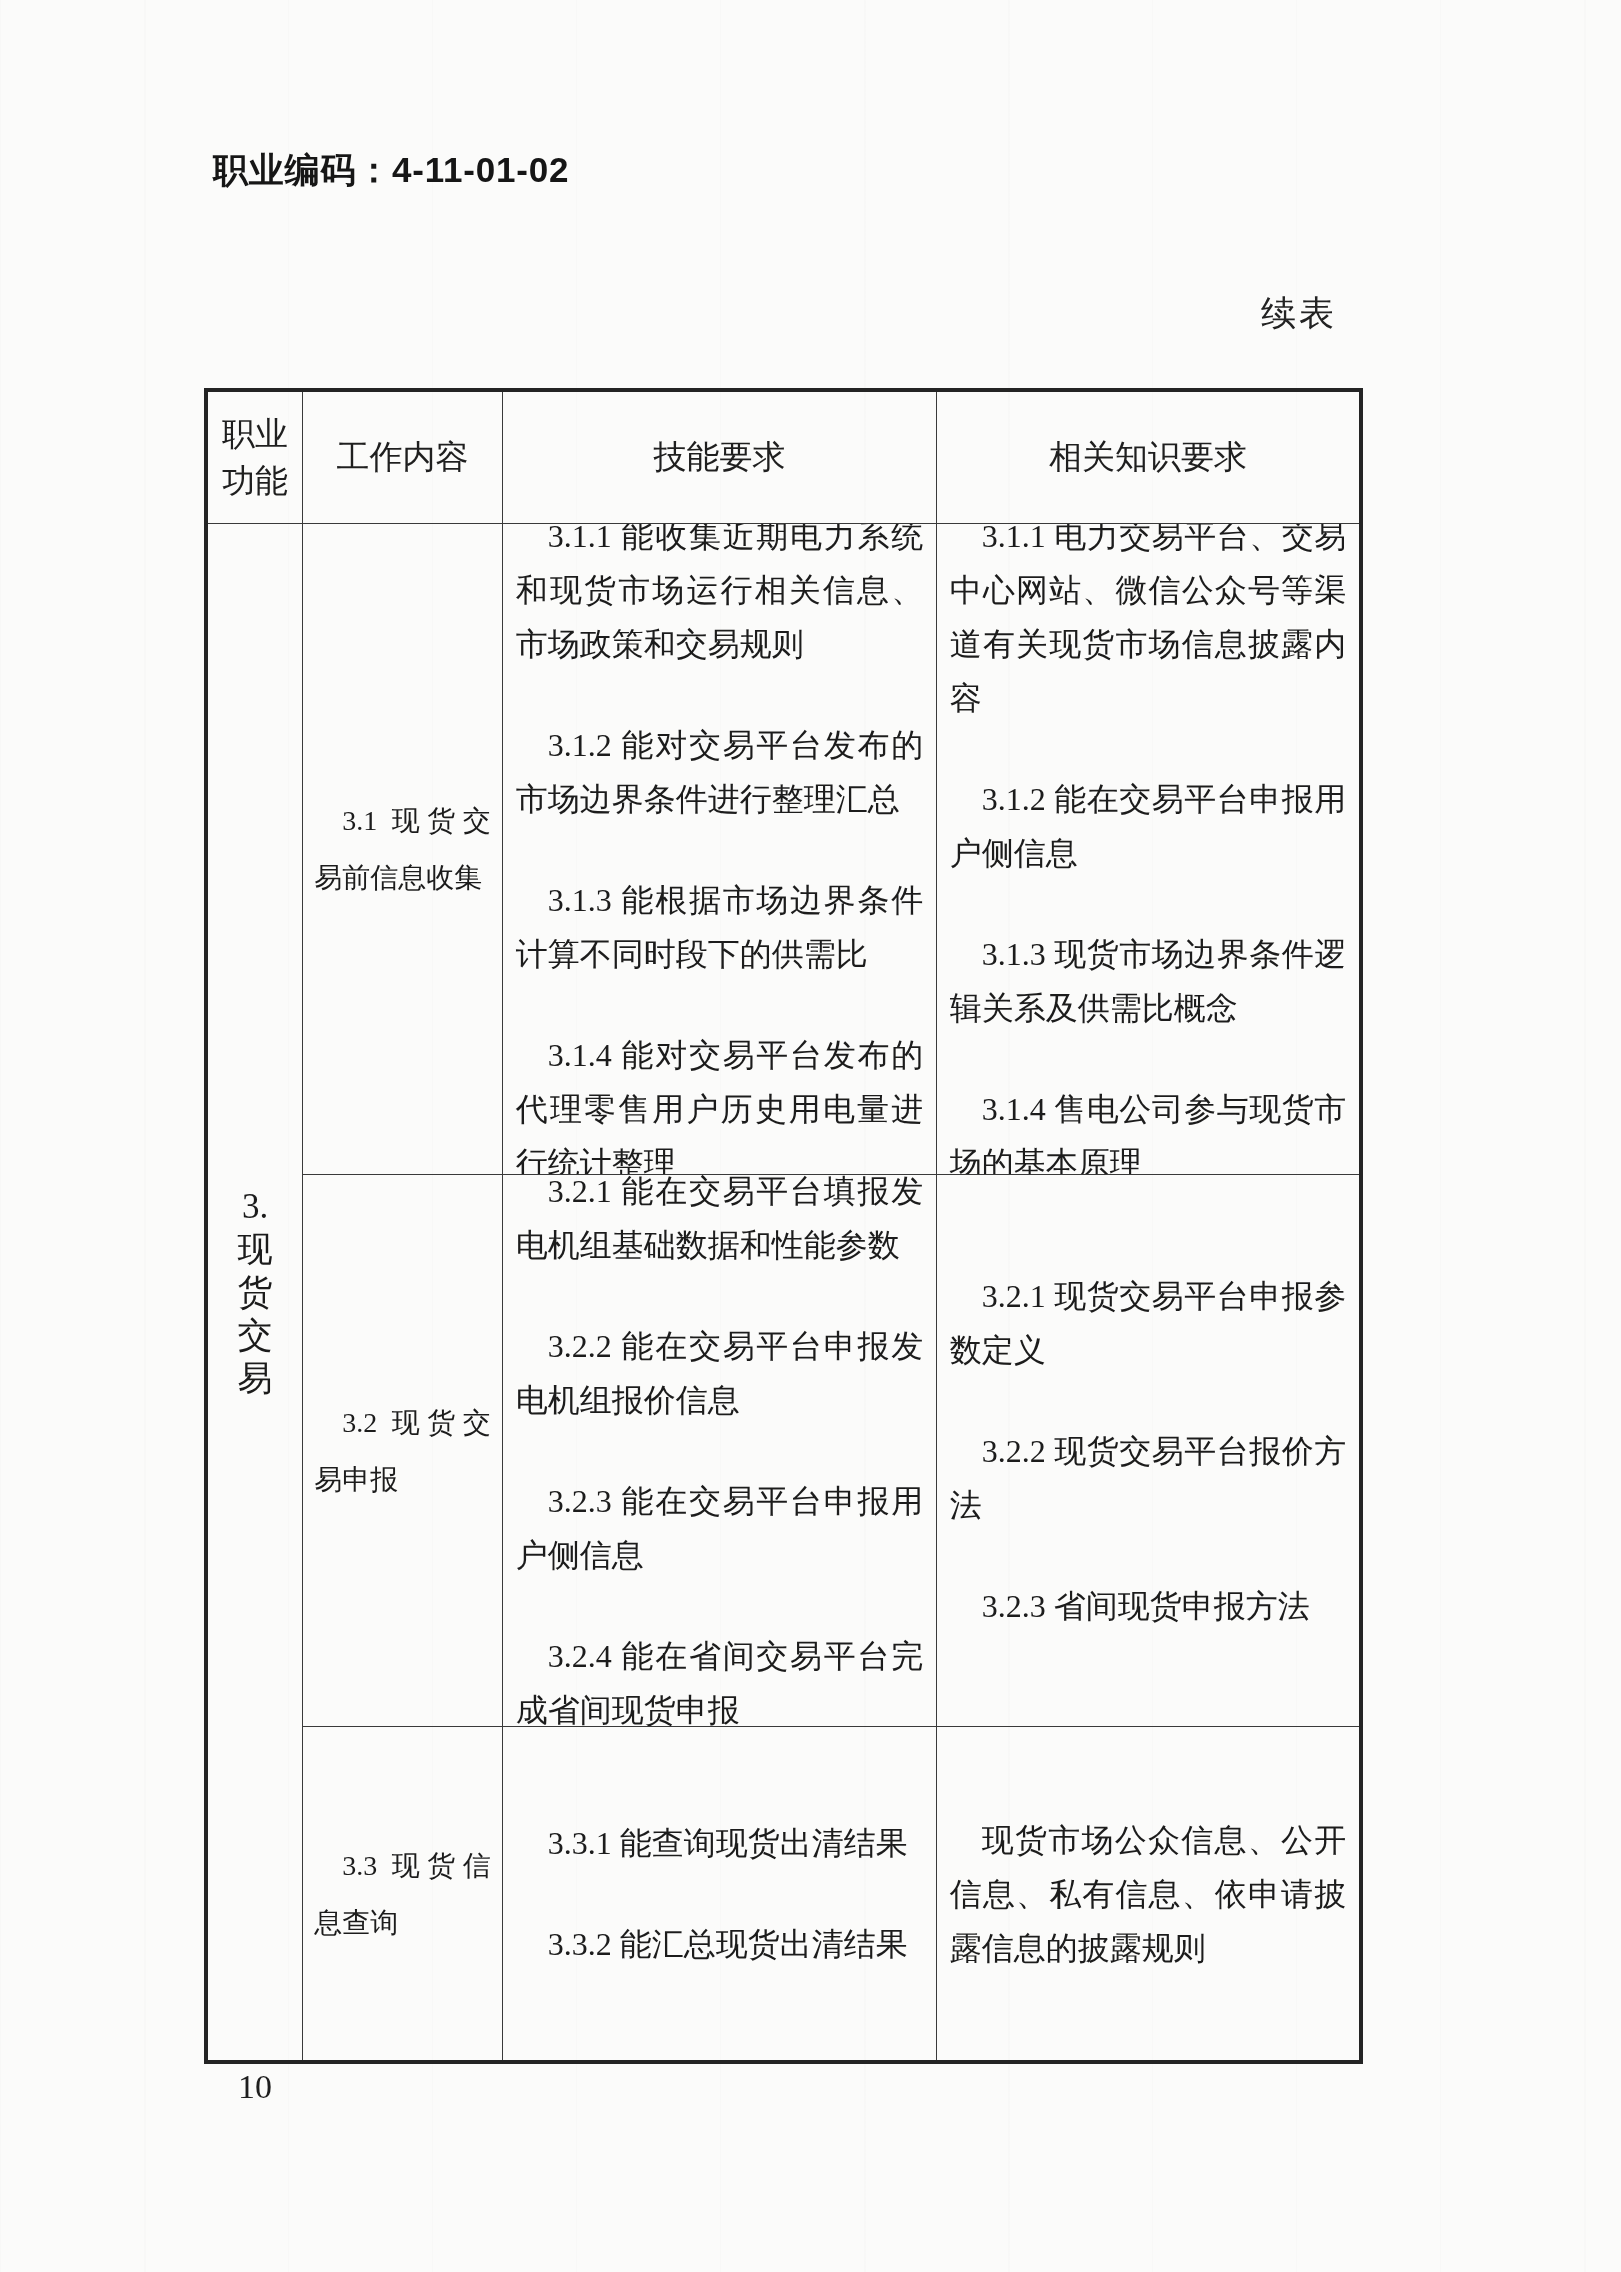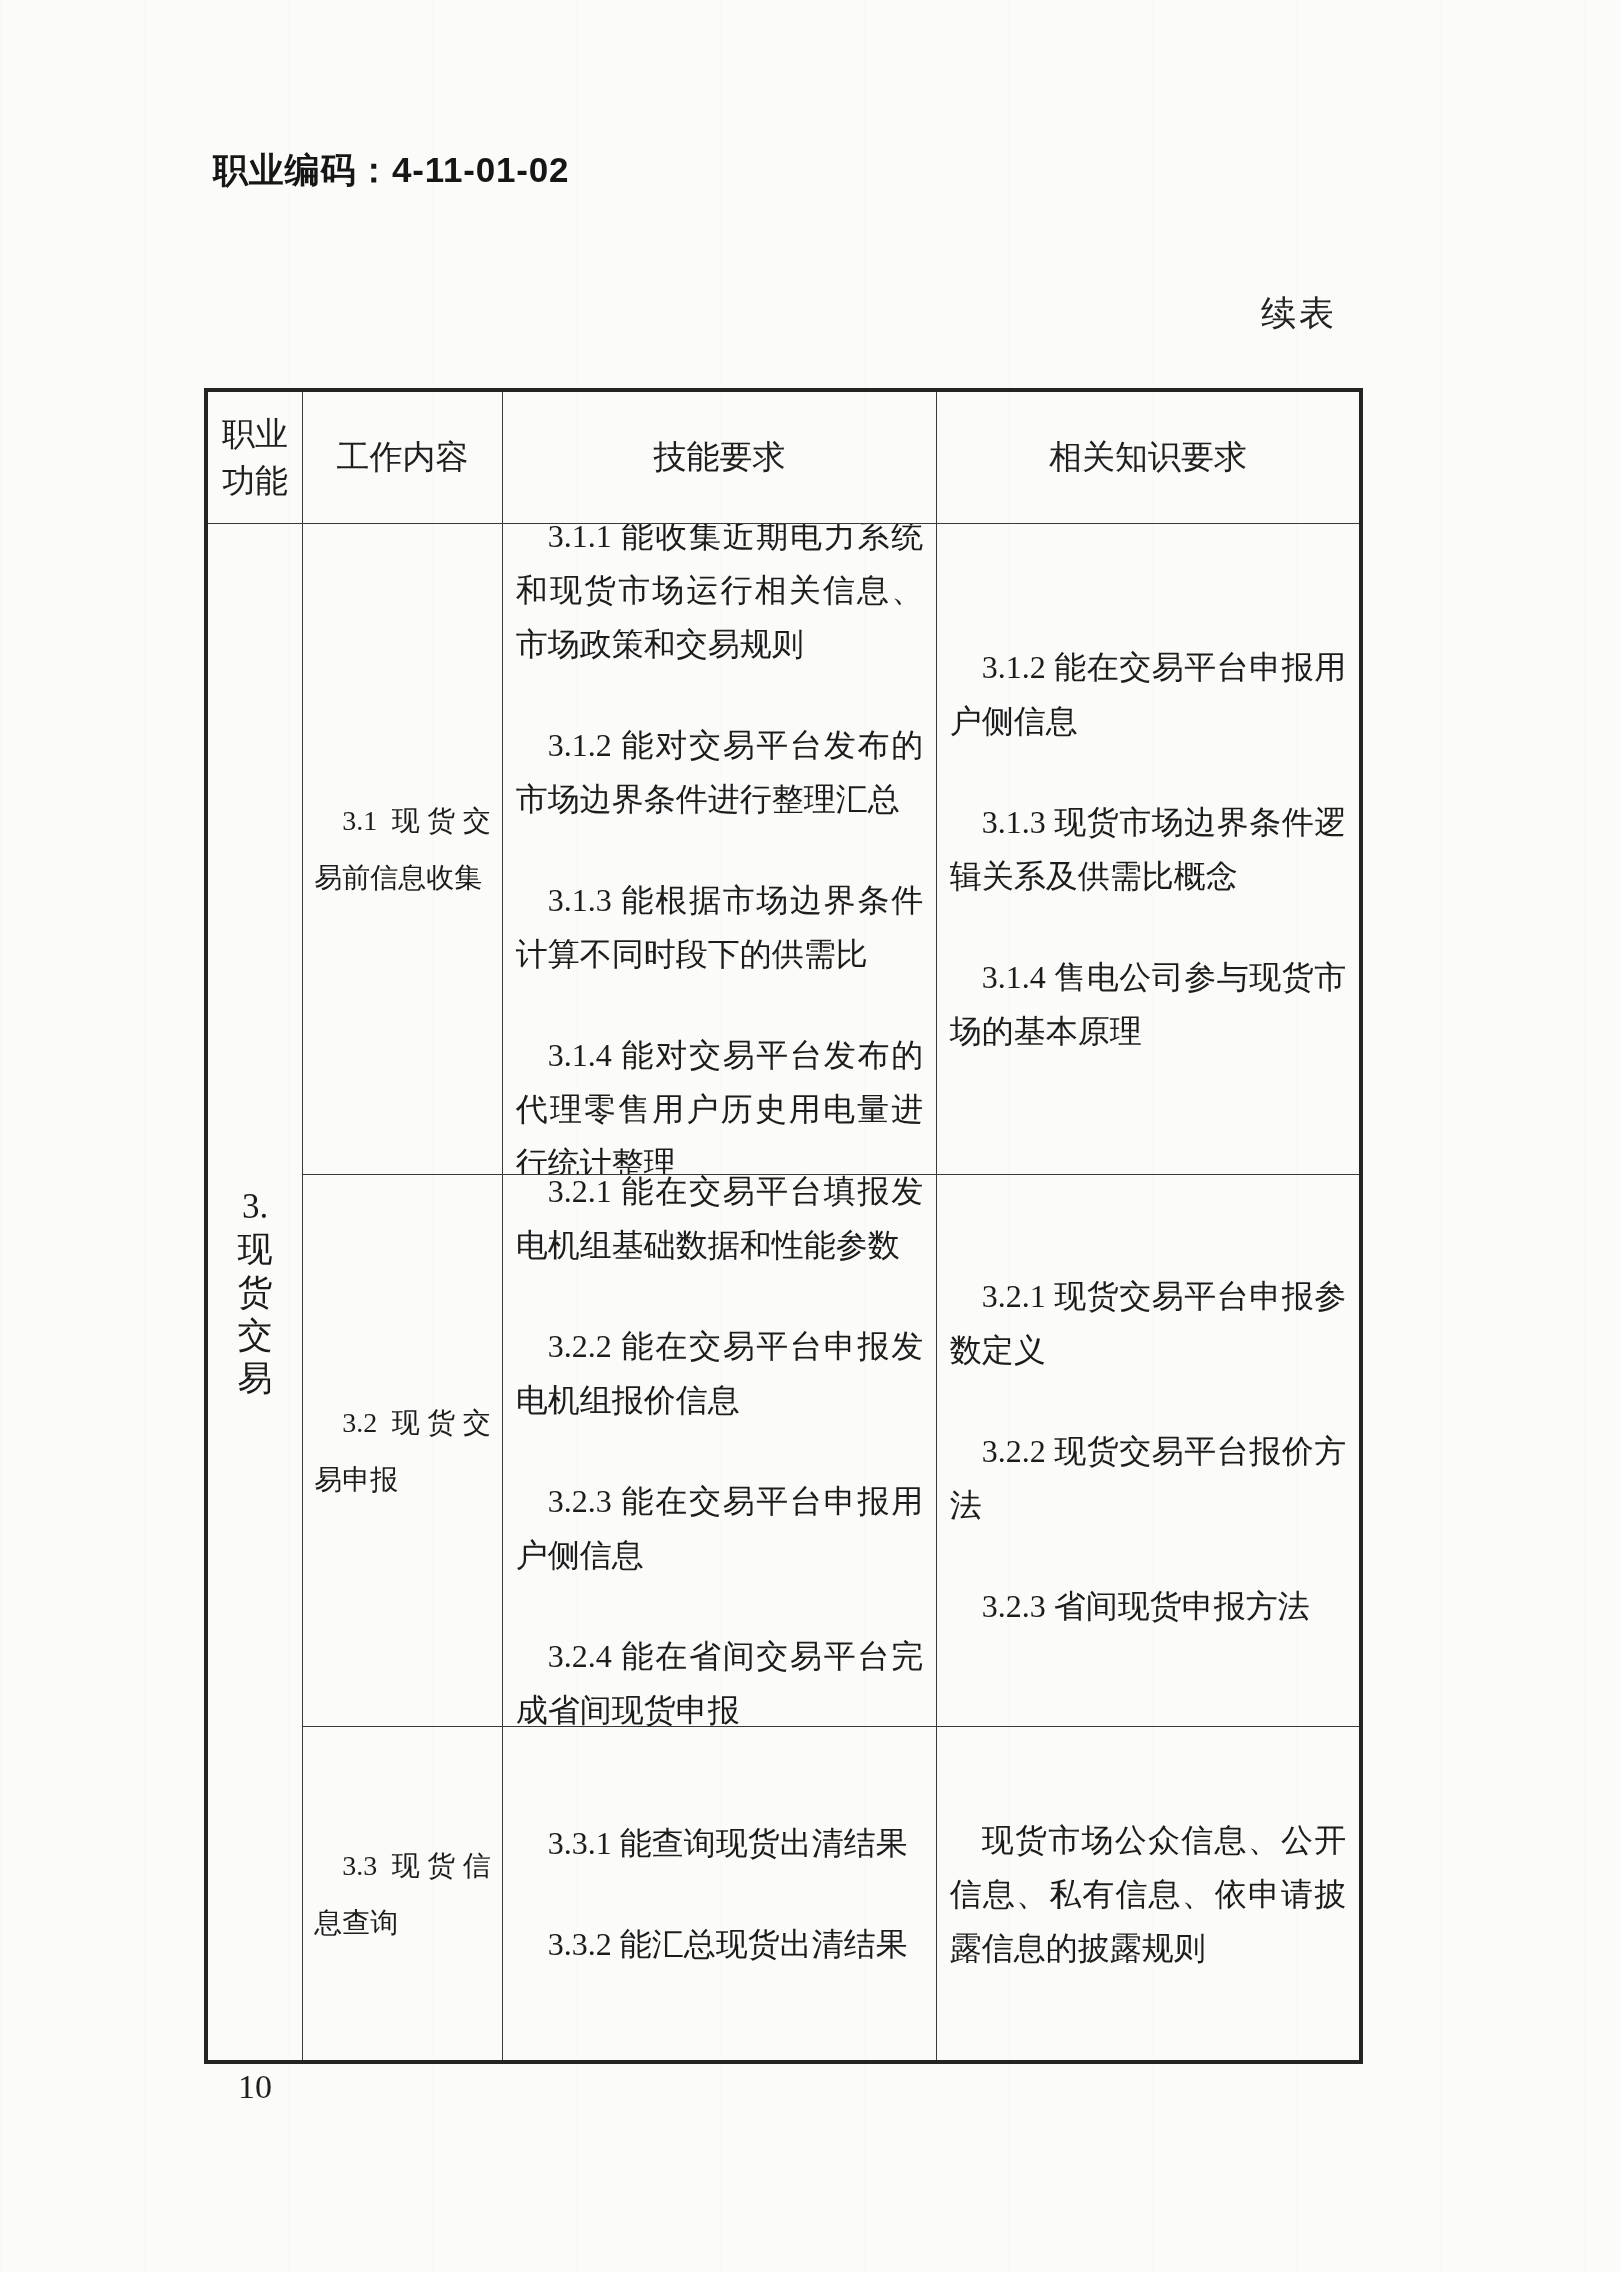--- a/index.html
+++ b/index.html
@@ -108,20 +108,21 @@
     <div class="cell work" style="grid-column:2;grid-row:2;">
       <p>3.1 现货交易前信息收集</p>
     </div>
     <div class="cell txt" style="grid-column:3;grid-row:2;">
         <p>3.1.1 能收集近期电力系统和现货市场运行相关信息、市场政策和交易规则</p>
         <p>3.1.2 能对交易平台发布的市场边界条件进行整理汇总</p>
         <p>3.1.3 能根据市场边界条件计算不同时段下的供需比</p>
         <p>3.1.4 能对交易平台发布的代理零售用户历史用电量进行统计整理</p>
       </div>
     <div class="cell txt last-col" style="grid-column:4;grid-row:2;">
+        <p>3.1.1 电力交易平台、交易中心网站、微信公众号等渠道有关现货市场信息披露内容</p>
         <p>3.1.2 能在交易平台申报用户侧信息</p>
         <p>3.1.3 现货市场边界条件逻辑关系及供需比概念</p>
         <p>3.1.4 售电公司参与现货市场的基本原理</p>
       </div>
 
     <div class="cell work" style="grid-column:2;grid-row:3;">
       <p>3.2 现货交易申报</p>
     </div>
     <div class="cell txt" style="grid-column:3;grid-row:3;">
         <p>3.2.1 能在交易平台填报发电机组基础数据和性能参数</p>

